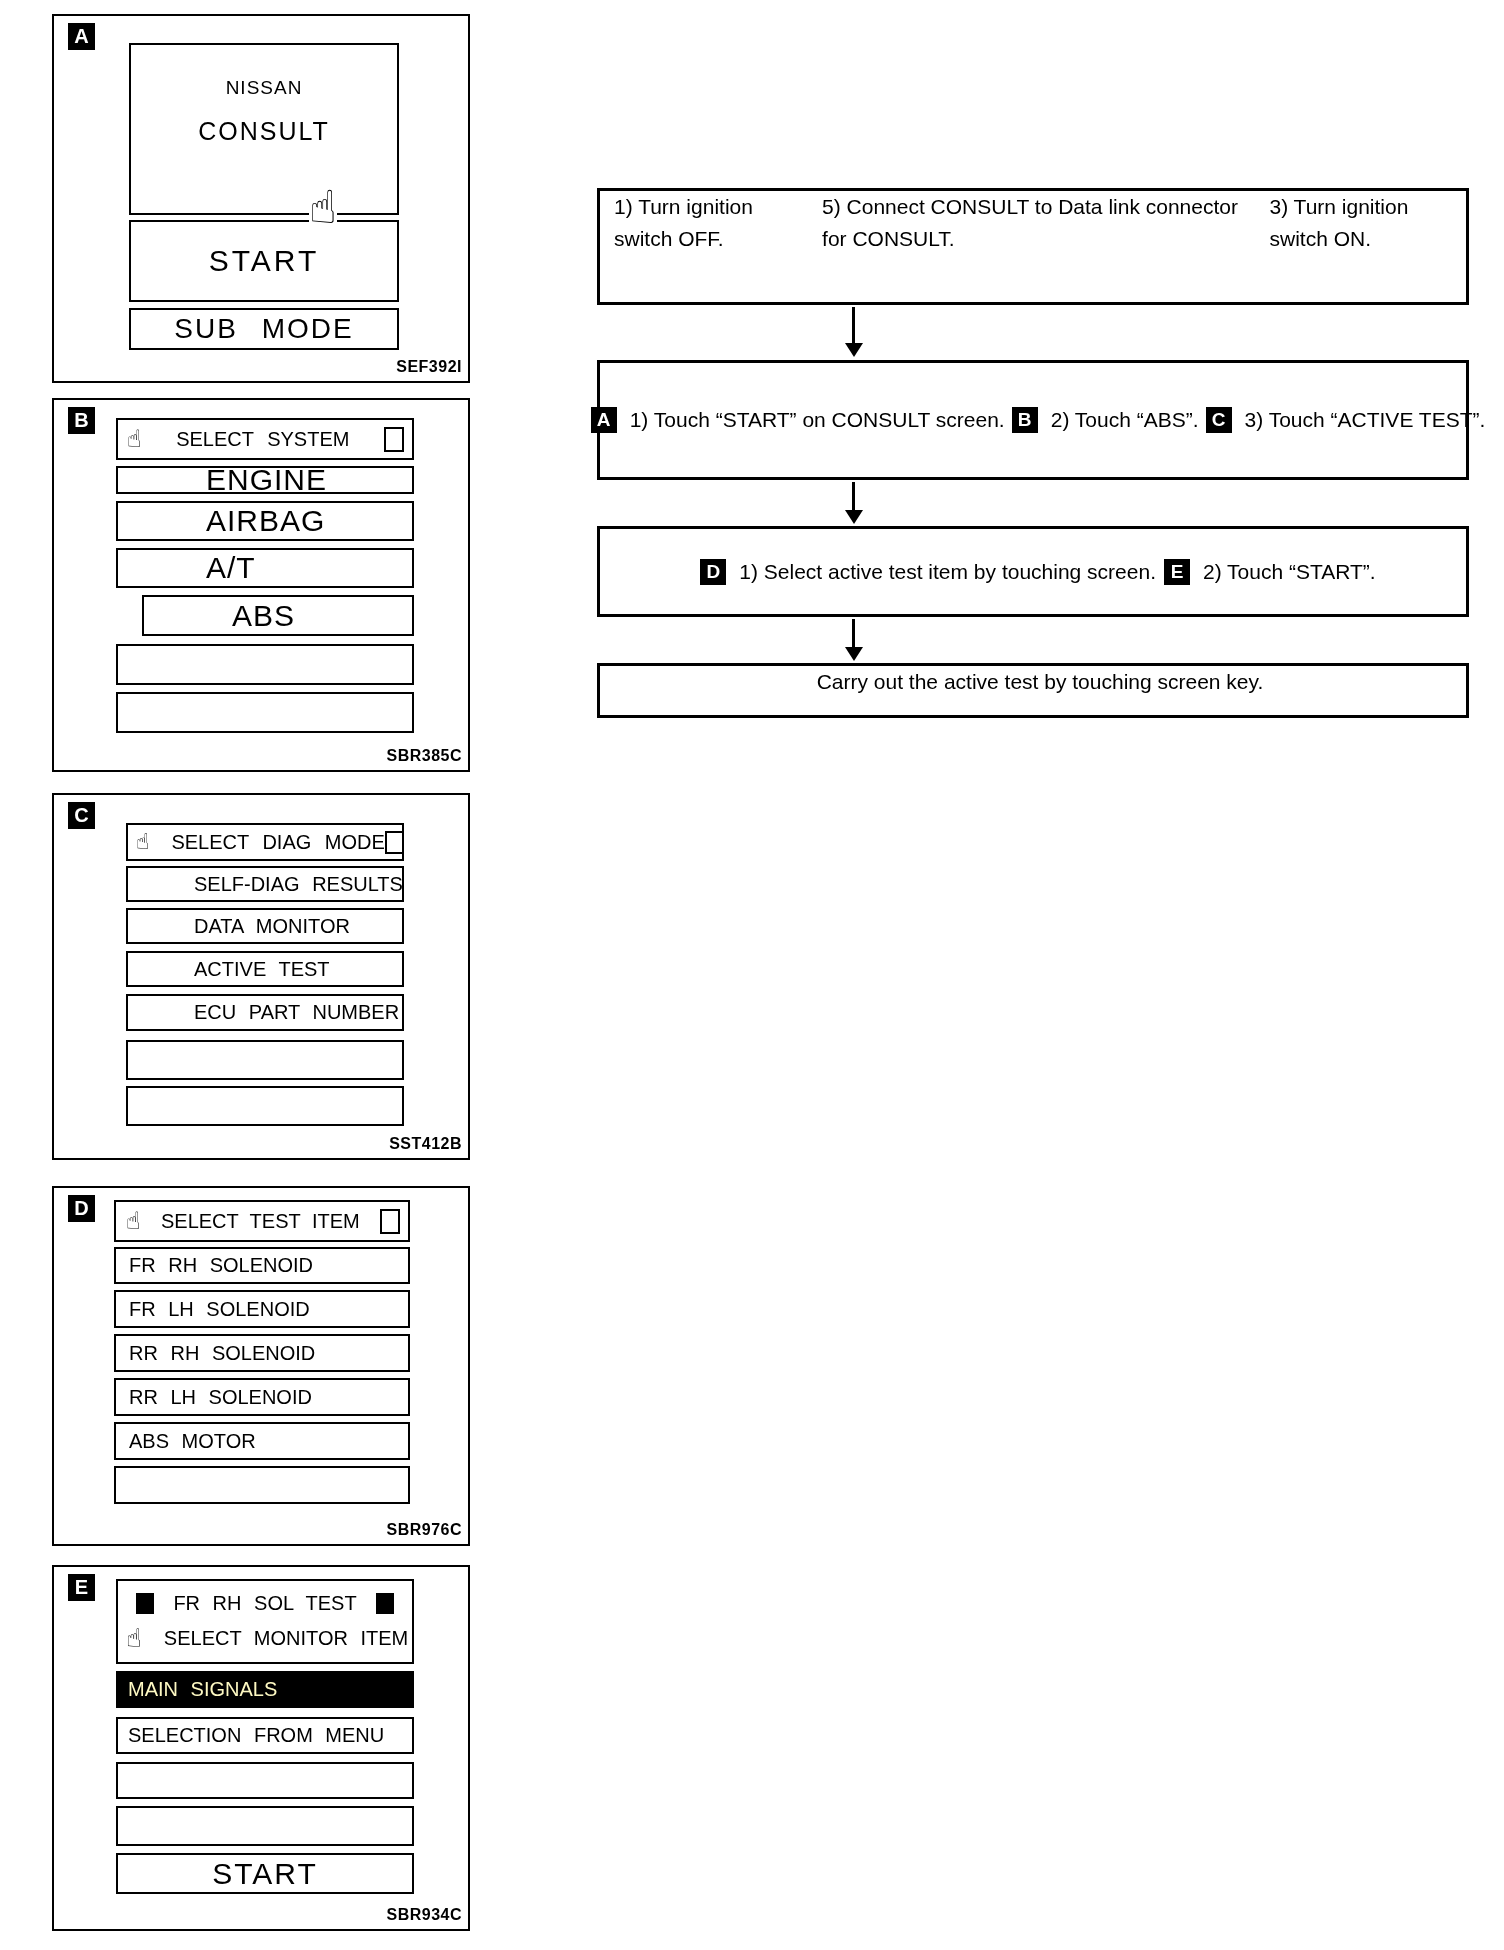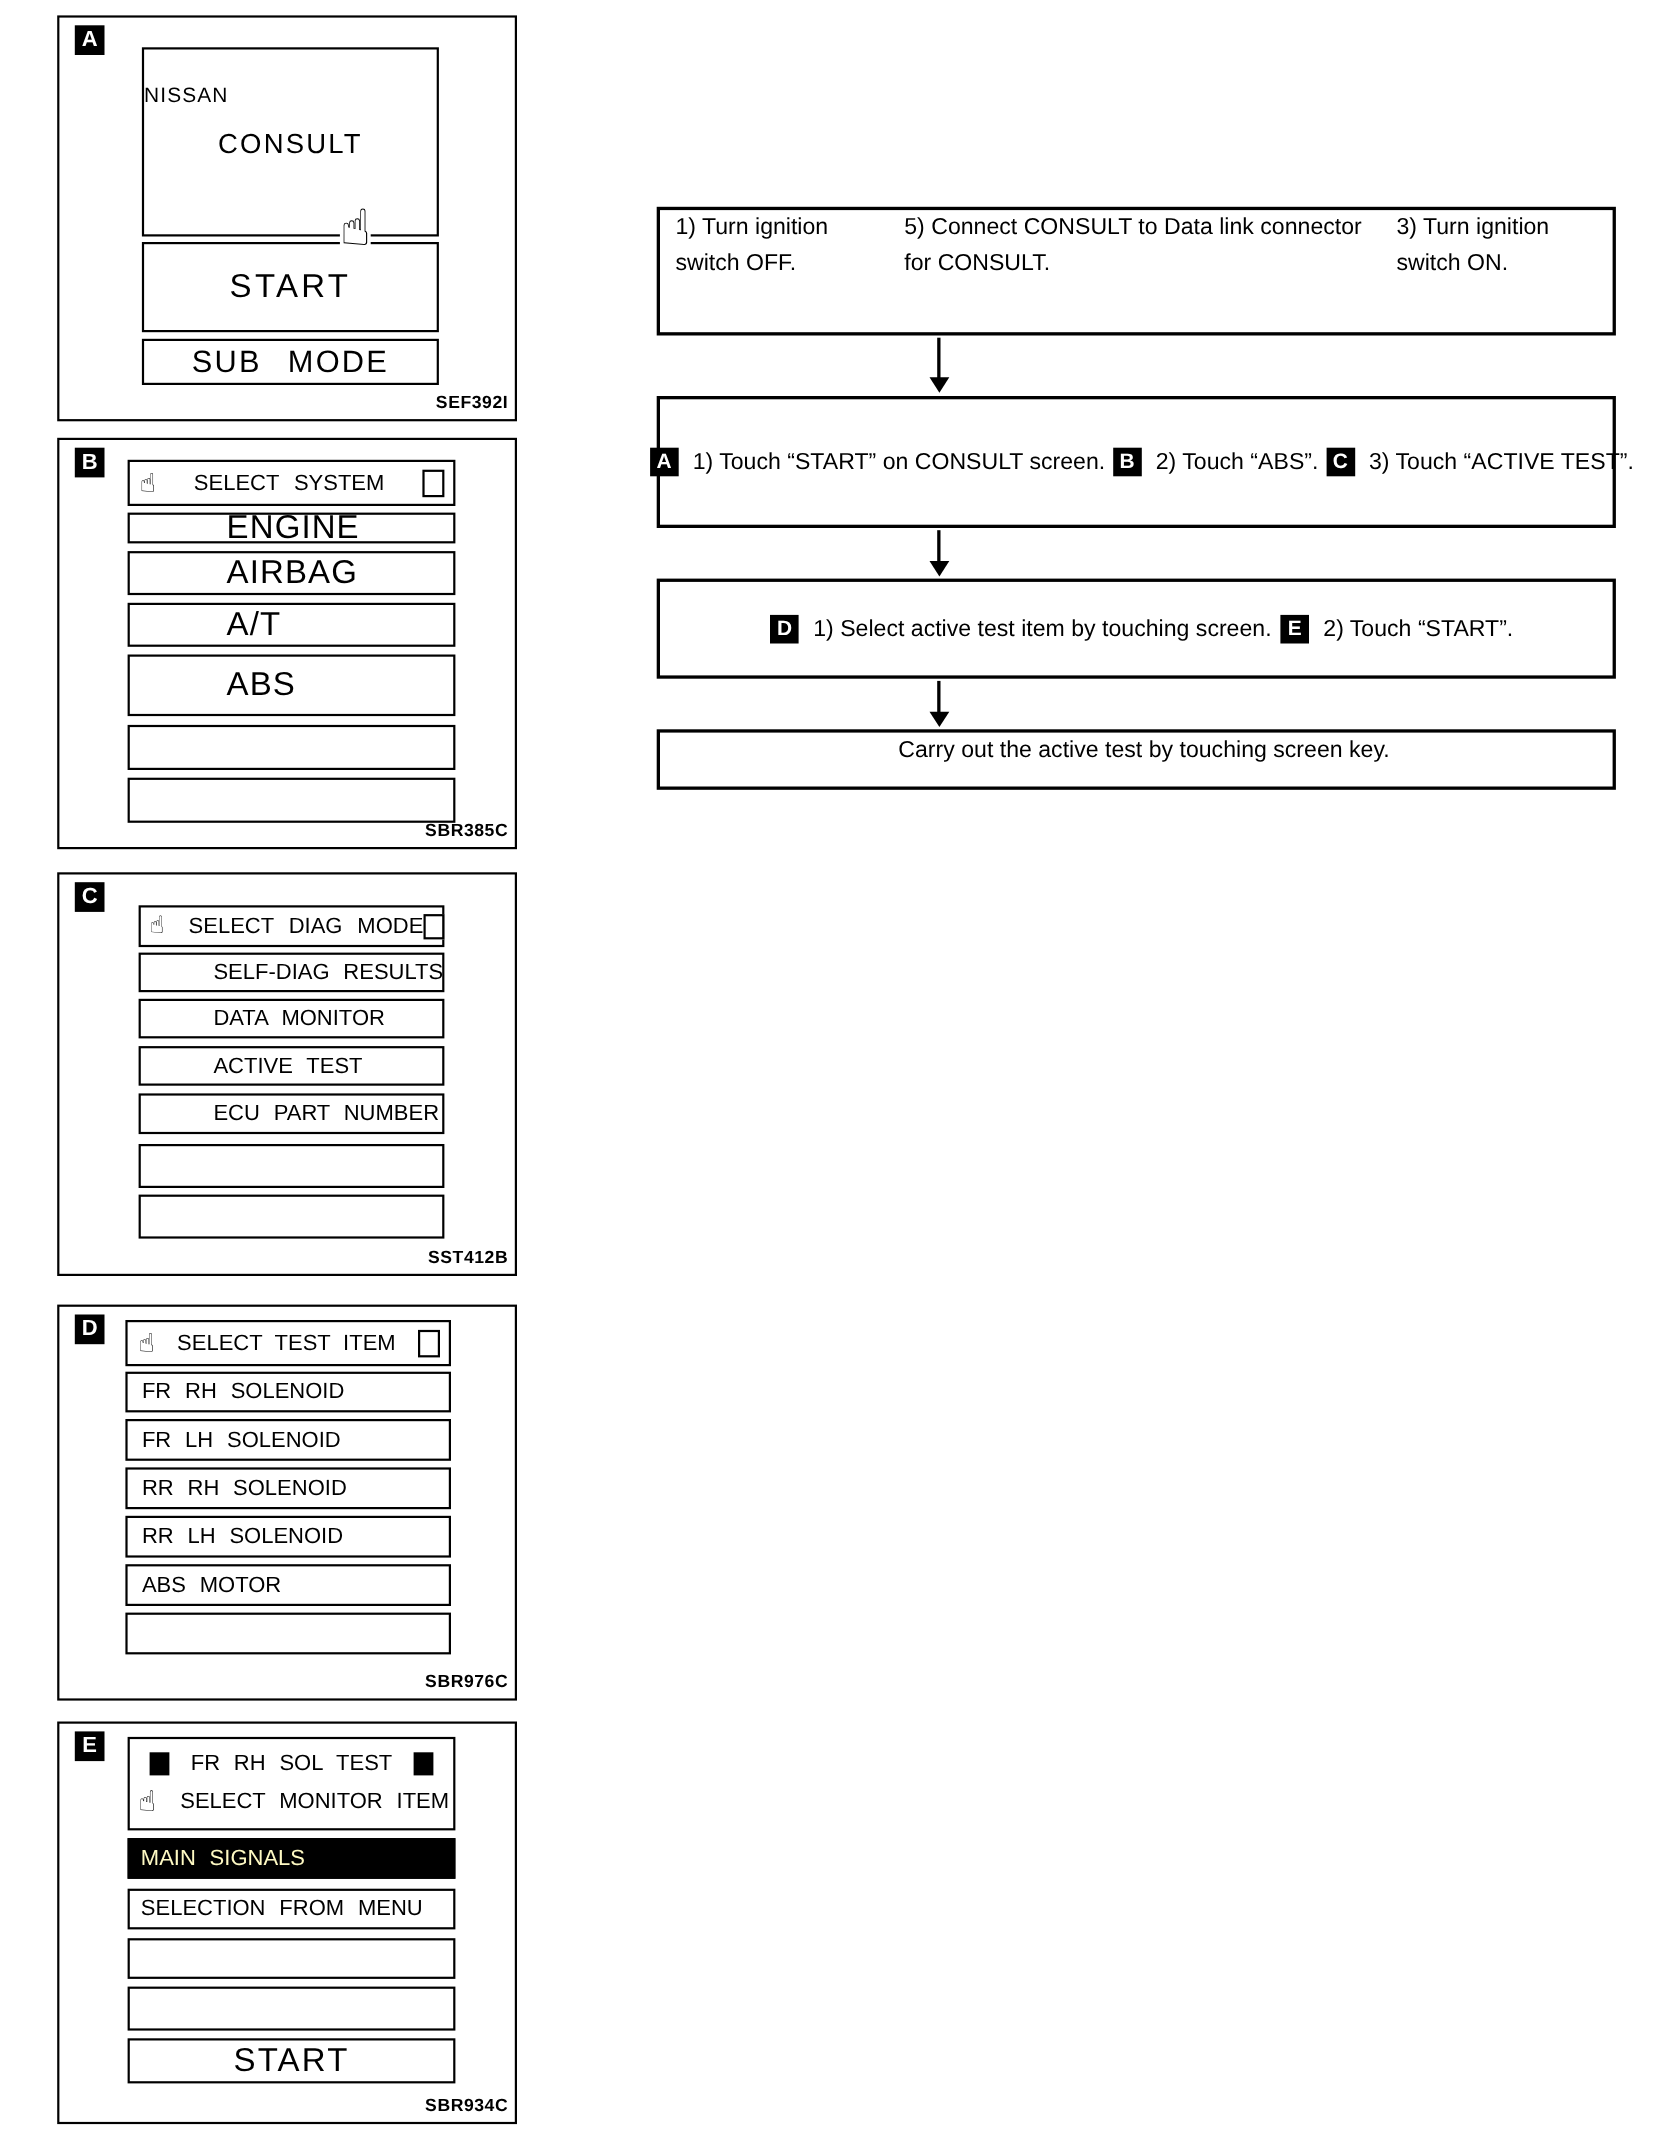--- a/index.html
+++ b/index.html
@@ -119,21 +119,21 @@
 </style>
 </head>
 <body>
 
 <div id="root">
 
   <div class="panel" style="top:14px;height:369px;">
     <div class="corner-label">A</div>
 
     <div style="position:absolute;left:75px;top:27px;width:270px;height:172px;border:2.5px solid #000;background:#fff;">
-      <div style="margin-top:32px;font-size:19px;letter-spacing:1px;">NISSAN</div>
+      <div style="margin-top:32px;text-align:center;font-size:19px;letter-spacing:1px;">NISSAN</div>
       <div style="margin-top:18px;text-align:center;font-size:25px;letter-spacing:2px;">CONSULT</div>
     </div>
 
     <span class="hand" style="position:absolute;left:255px;top:168px;font-size:46px;background:#fff;z-index:2;">☝</span>
 
     <div class="screen-btn" style="position:absolute;left:75px;top:204px;width:270px;height:82px;justify-content:center;">
       <span class="big-label" style="letter-spacing:3px;">START</span>
     </div>
 
     <div class="screen-btn" style="position:absolute;left:75px;top:292px;width:270px;height:42px;justify-content:center;">
@@ -154,21 +154,21 @@
       </div>
       <div class="screen-btn" style="height:28px;margin-bottom:7px;padding-left:88px;">
         <span class="big-label">ENGINE</span>
       </div>
       <div class="screen-btn" style="height:40px;margin-bottom:7px;padding-left:88px;">
         <span class="big-label">AIRBAG</span>
       </div>
       <div class="screen-btn" style="height:40px;margin-bottom:7px;padding-left:88px;">
         <span class="big-label">A/T</span>
       </div>
-      <div class="screen-btn" style="height:56px;margin-bottom:8px;padding-left:88px;">
+      <div class="screen-btn" style="height:41px;margin-bottom:8px;padding-left:88px;margin-left:26px;">
         <span class="big-label">ABS</span>
       </div>
       <div class="screen-btn" style="height:41px;margin-bottom:7px;">
         <span class="big-label"></span>
       </div>
       <div class="screen-btn" style="height:41px;">
         <span class="big-label"></span>
       </div>
     </div>
 

